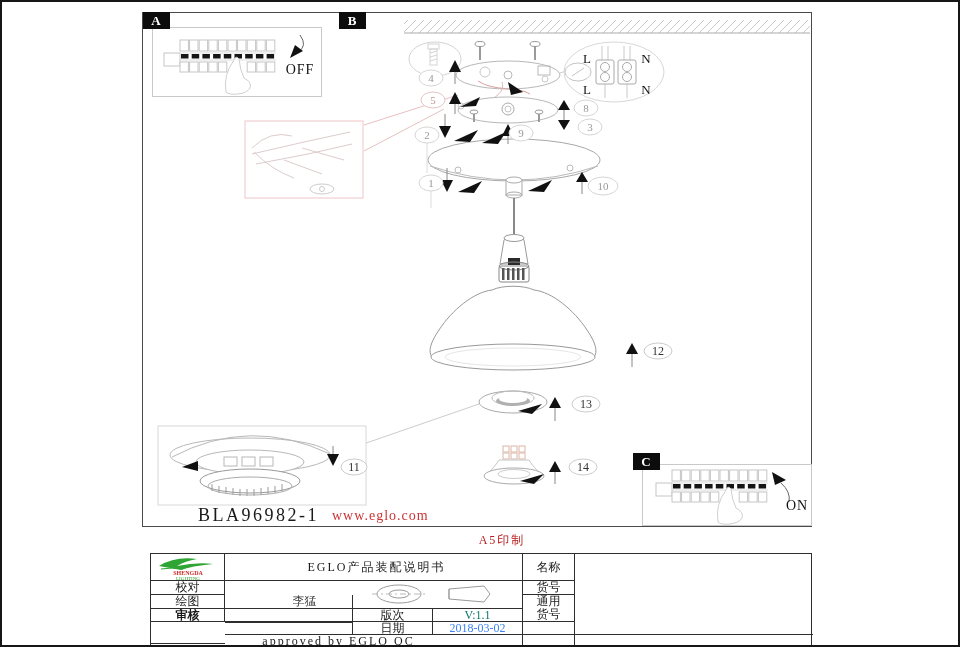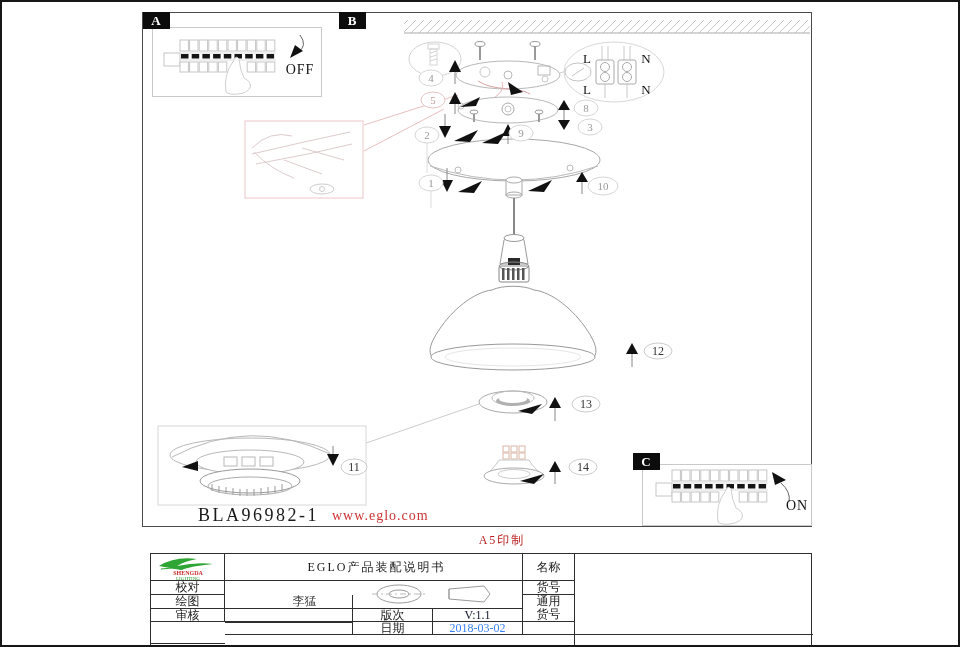--- a/index.html
+++ b/index.html
@@ -34,24 +34,24 @@
   .c-nameval{grid-column:6/7;grid-row:1;font-size:15px;letter-spacing:1px;}
   .c-prooflbl{grid-column:1;grid-row:2;}
   .c-proofval{grid-column:2;grid-row:2;color:#0f172a;justify-content:flex-start;padding-left:14px;margin-top:41px;}
   .c-drawcell{grid-column:3/5;grid-row:2/4;}
   .c-itemlbl{grid-column:5;grid-row:2;}
   .c-itemval{grid-column:6/7;grid-row:2;font-size:14px;letter-spacing:1px;}
   .c-drawlbl{grid-column:1;grid-row:3;}
   .c-drawval{grid-column:2;grid-row:3;color:#404040;justify-content:flex-start;padding-left:32px;}
   .c-commonlbl{grid-column:5;grid-row:3/5;padding:0 10px;text-align:center;flex-wrap:wrap;}
   .c-commonval{grid-column:6/7;grid-row:3/5;font-size:14px;letter-spacing:1px;align-items:flex-start;padding-top:2px;}
-  .c-reviewlbl{grid-column:1;grid-row:4;}
+  .c-reviewlbl{grid-column:1;grid-row:4;font-weight:bold;}
   .c-reviewval{grid-column:2;grid-row:4;}
   .c-verlbl{grid-column:3;grid-row:4;}
-  .c-verval{grid-column:4;grid-row:4;color:#0f172a;font-size:13px;}
+  .c-verval{grid-column:4;grid-row:4;color:#0f766e;font-size:13px;}
   .c-apprlbl{grid-column:1;grid-row:5;margin-top:21px;}
   .c-apprval{grid-column:2;grid-row:5;}
   .c-datelbl{grid-column:3;grid-row:5;text-align:right;}
   .c-dateval{grid-column:4;grid-row:5;color:#3b82f6;font-size:13px;}
   .c-r5c5{grid-column:5;grid-row:5;}
   .c-r5c6{grid-column:6/7;grid-row:5;}
   .c-qcrow{grid-column:1/5;grid-row:6;justify-content:flex-start;padding-left:4px;
     font-size:13px;letter-spacing:2px;}
   .c-r6c5{grid-column:5;grid-row:6;}
   .c-r6c6{grid-column:6/7;grid-row:6;}
@@ -407,17 +407,18 @@
     <div class="c-verlbl">版次</div>
     <div class="c-verval">V:1.1</div>
 
     <div class="c-apprlbl">批准</div>
     <div class="c-apprval"></div>
     <div class="c-datelbl">日期</div>
     <div class="c-dateval">2018-03-02</div>
     <div class="c-r5c5"></div>
     <div class="c-r5c6 er"></div>
 
+    <div class="c-qcrow eb">approved by EGLO QC</div>
     <div class="c-r6c5 eb"></div>
     <div class="c-r6c6 eb er"></div>
   </div>
 
 </div>
 
 </body></html>

